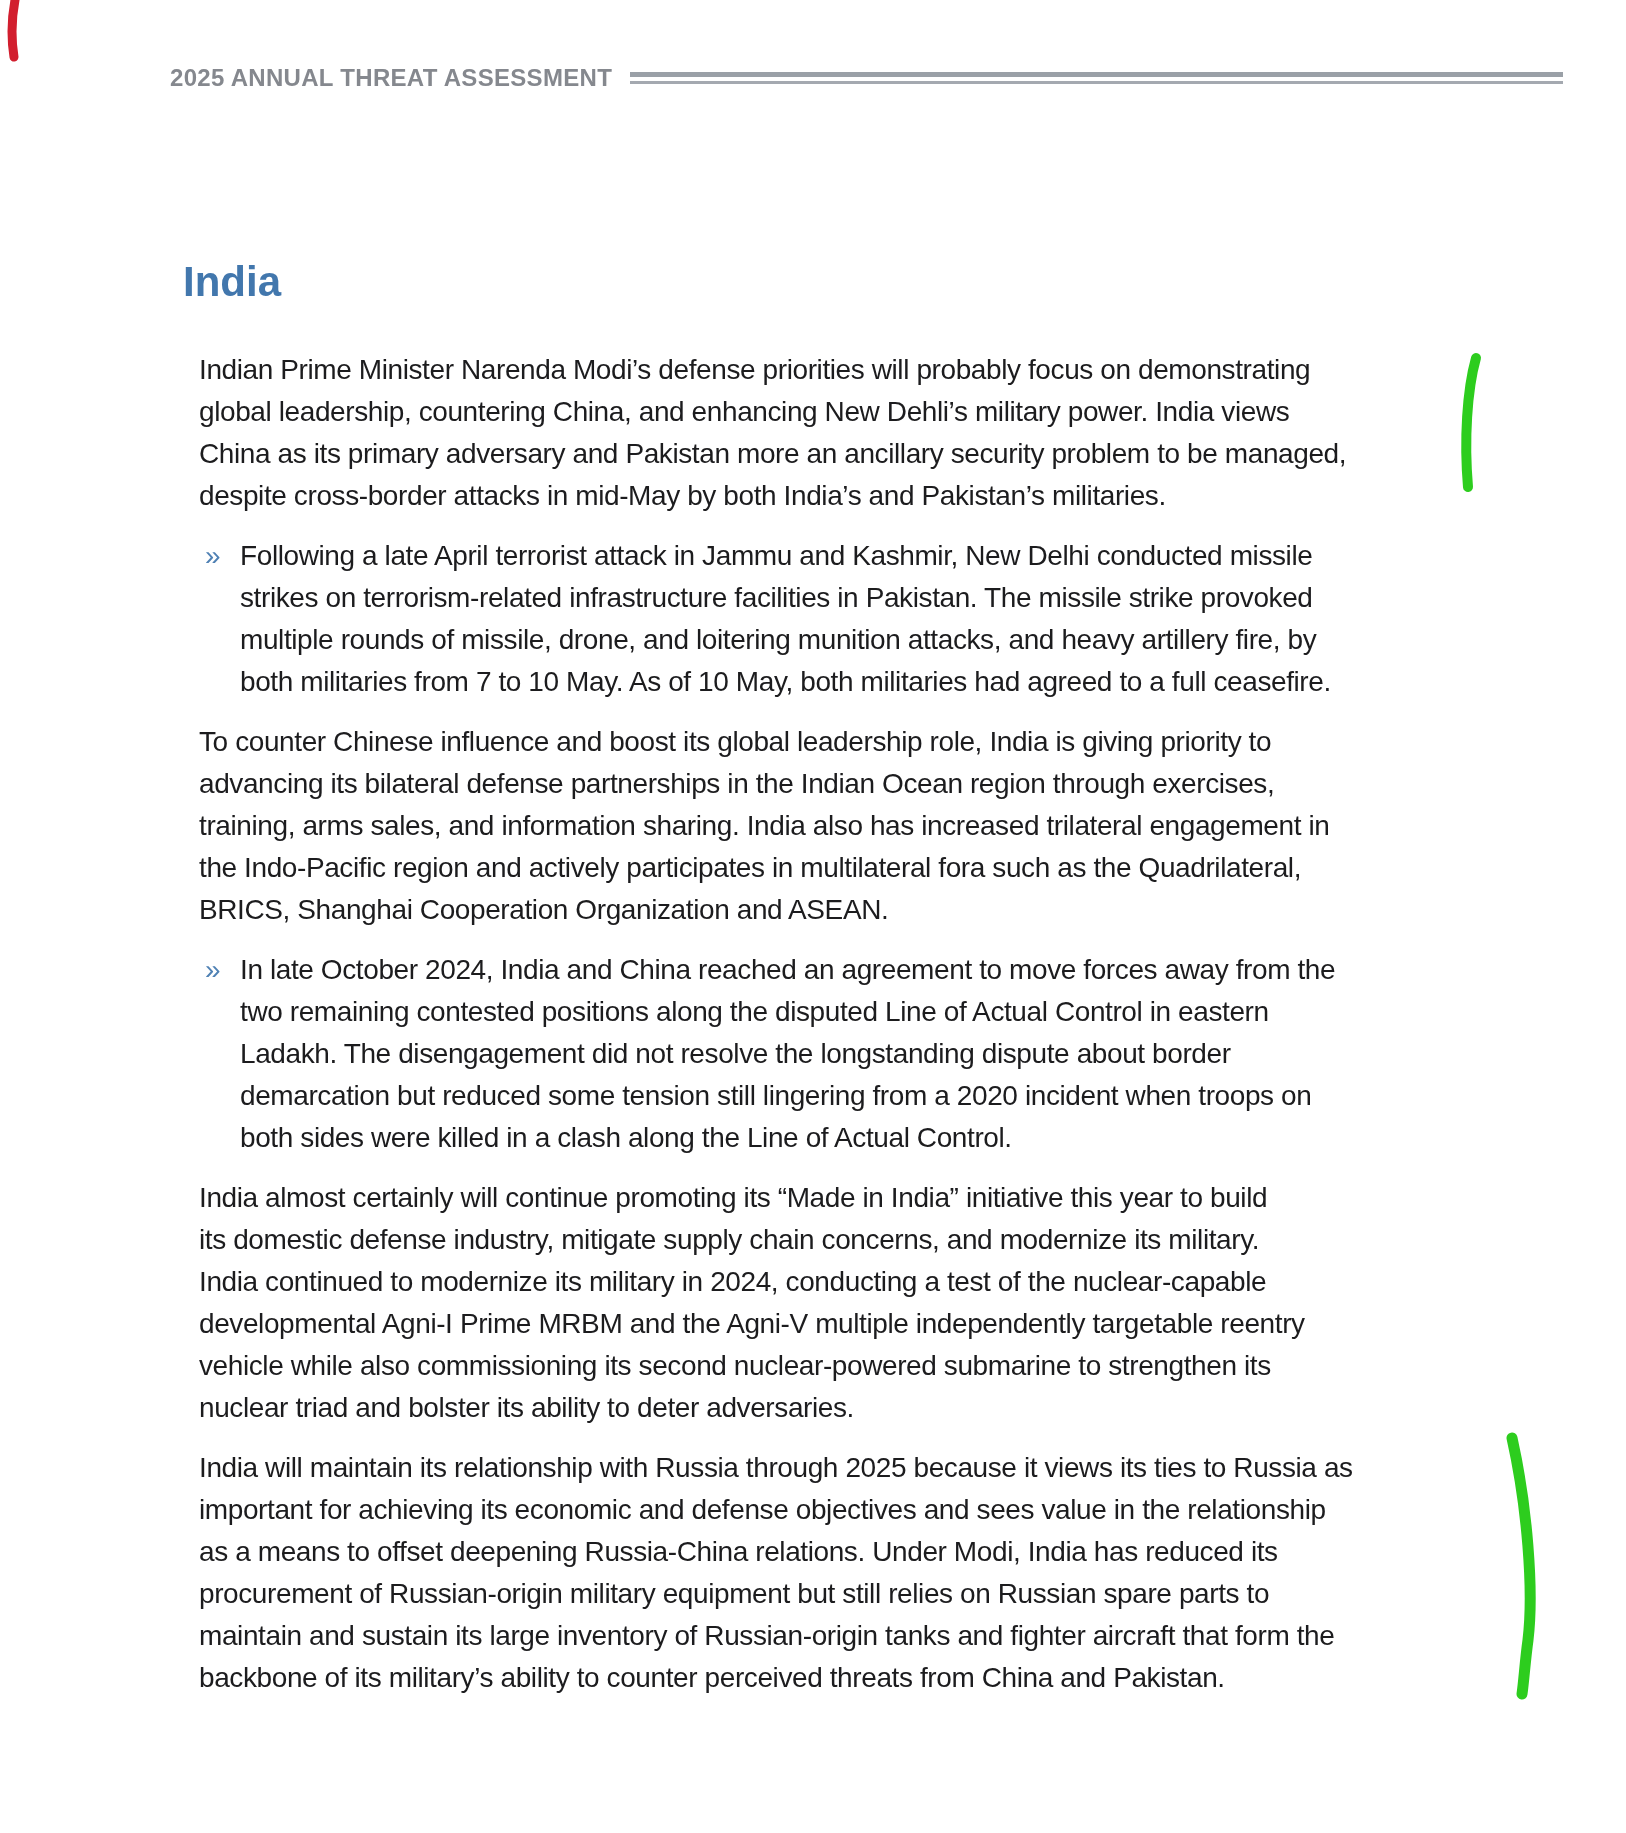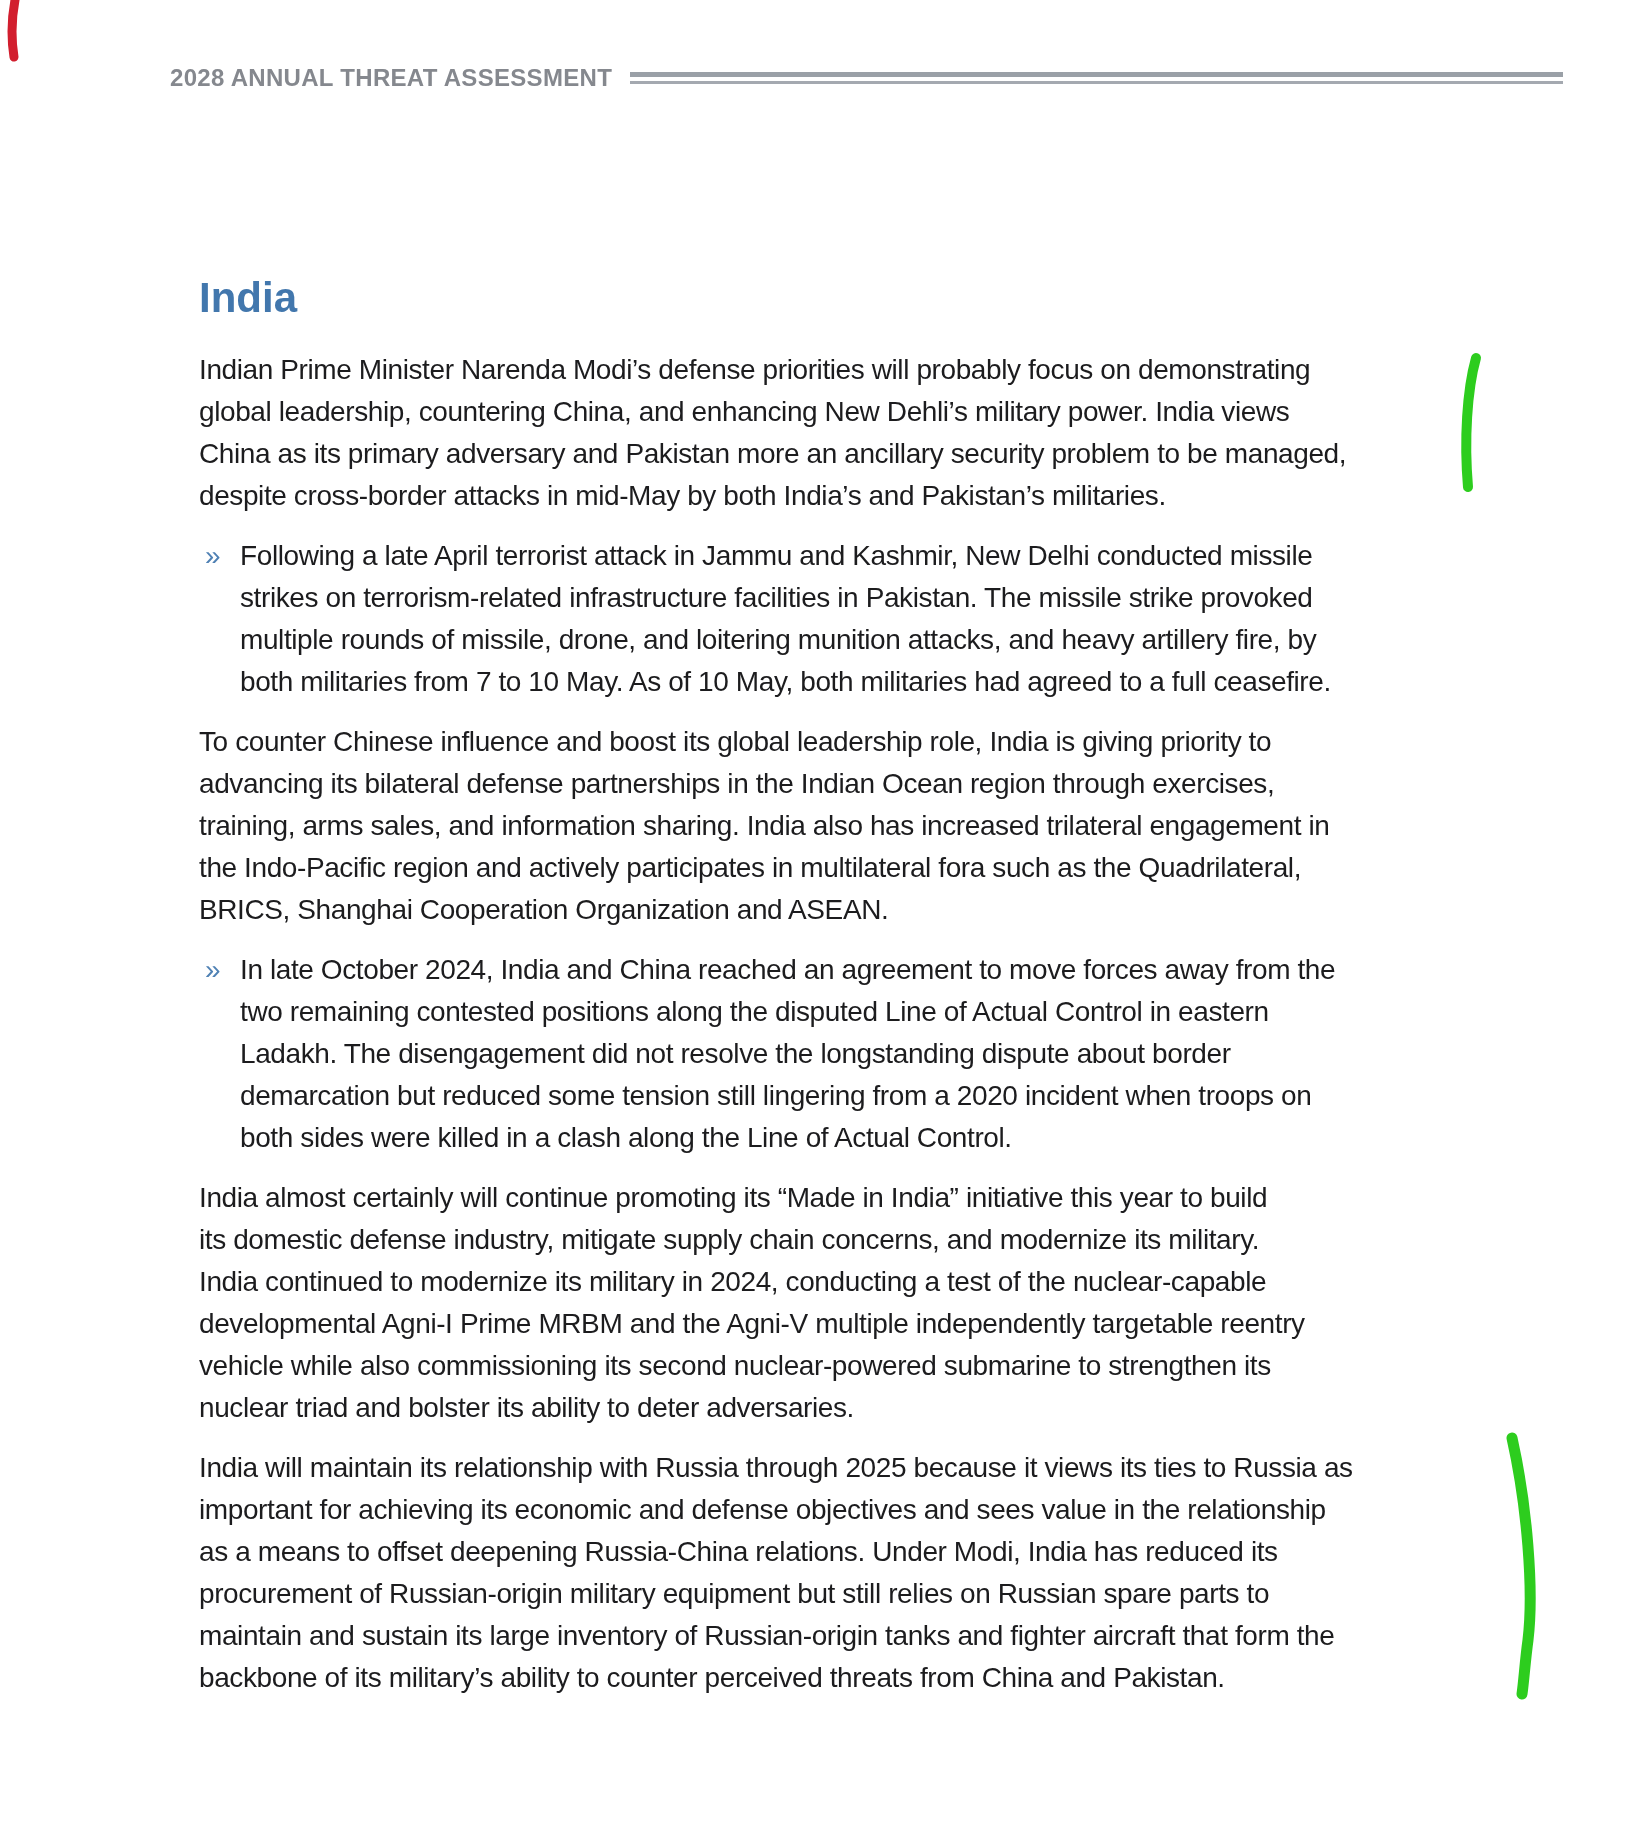--- a/index.html
+++ b/index.html
@@ -22,21 +22,21 @@
     font-size:24px;font-weight:bold;letter-spacing:.3px;
     color:#85888e;white-space:nowrap;
   }
   .header-rule{flex:1;display:flex;flex-direction:column;}
   .header-rule .rule-top{height:4.5px;background:#9aa0a7;}
   .header-rule .rule-gap{height:4px;}
   .header-rule .rule-bottom{height:3px;background:#a4a9b0;}
 
   
   .section-title{
-    position:absolute;left:183px;top:258px;margin:16px;
+    position:absolute;left:183px;top:258px;margin:0;
     font-size:42px;font-weight:bold;line-height:48px;
     color:#4277ad;
   }
 
   
   .content{
     position:absolute;left:183px;top:349px;width:1300px;
     font-size:28px;line-height:42px;letter-spacing:-0.4px;
   }
   .para{white-space:pre-line;margin:0 0 18px 16px;}
@@ -49,21 +49,21 @@
 
   
   .ink-overlay{position:absolute;left:0;top:0;pointer-events:none;}
 </style>
 </head>
 <body>
 
 <div class="page">
 
   <div class="header-row">
-    <div class="header-title">2028 ANNUAL THREAT ASSESSMENT</div>
+    <div class="header-title">2025 ANNUAL THREAT ASSESSMENT</div>
     <div class="header-rule">
       <div class="rule-top"></div>
       <div class="rule-gap"></div>
       <div class="rule-bottom"></div>
     </div>
   </div>
 
   <h1 class="section-title">India</h1>
 
   <div class="content" id="content">

